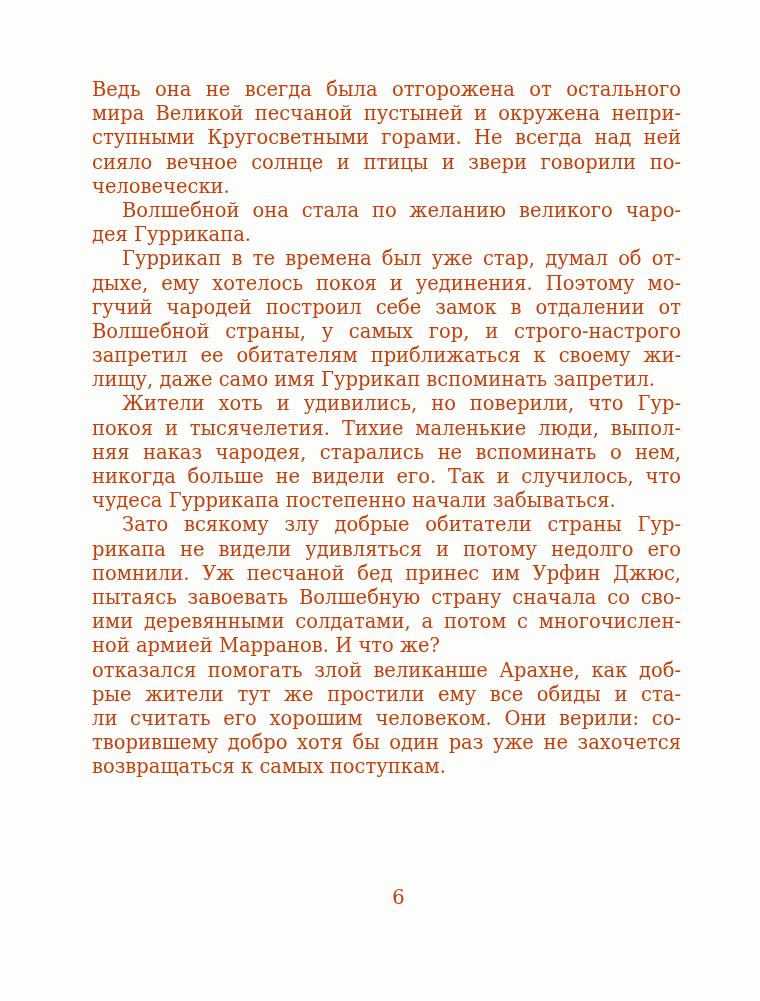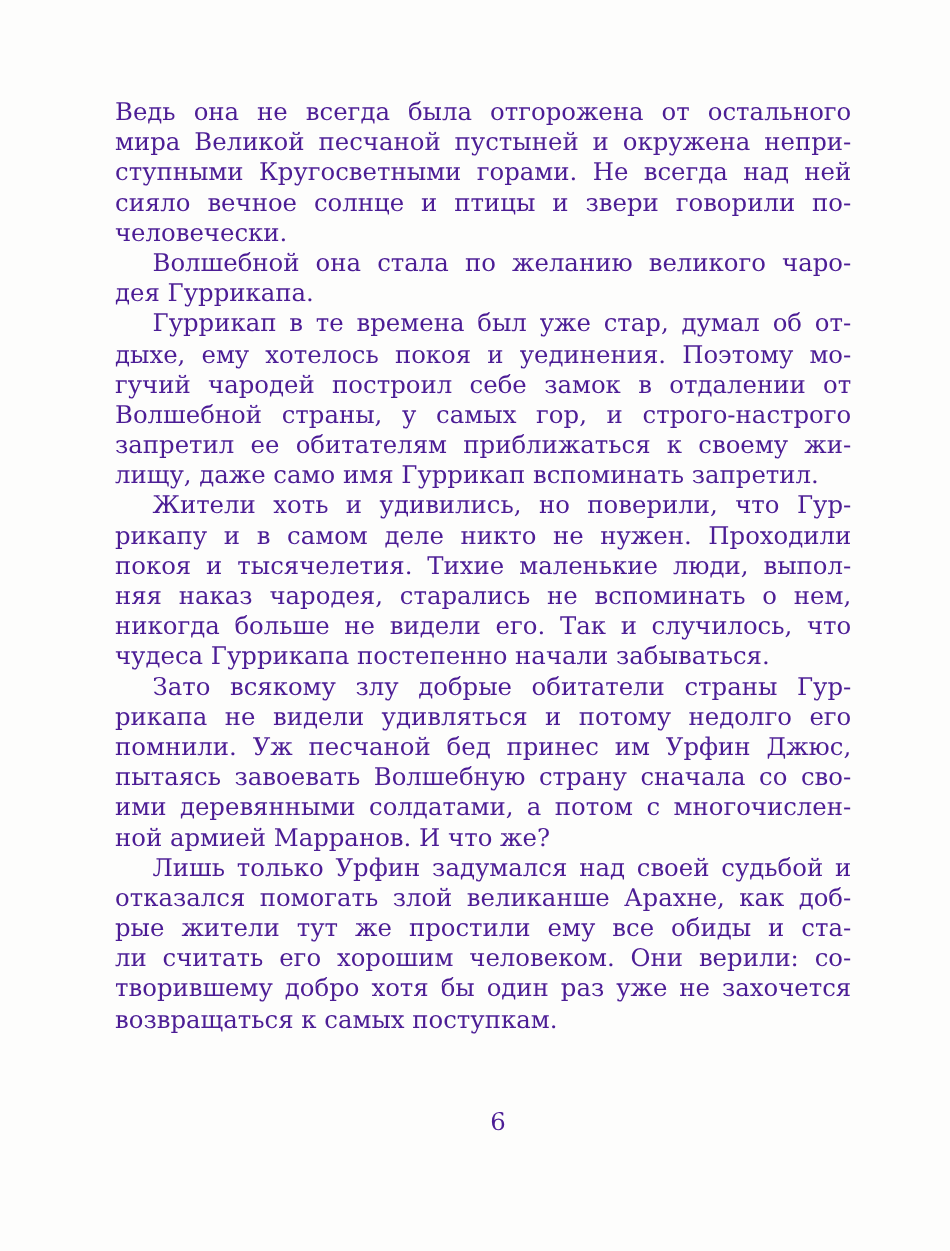--- a/index.html
+++ b/index.html
@@ -45,21 +45,21 @@
     top: 886px;
     width: 589px;
     text-align: center;
     font-size: 19.5px;
     line-height: 24.2px;
   }
 </style>
 </head>
 <body>
 
-<div class="page" style="background: rgb(253, 253, 252); color: #4c1d95;">
+<div class="page" style="background: rgb(253, 253, 252); color: #c2410c;">
   <div class="text-block" id="text-block">
       <div class="paragraph">
         <div class="line">Ведь она не всегда была отгорожена от остального</div>
         <div class="line">мира Великой песчаной пустыней и окружена непри-</div>
         <div class="line">ступными Кругосветными горами. Не всегда над ней</div>
         <div class="line">сияло вечное солнце и птицы и звери говорили по-</div>
         <div class="line final">человечески.</div>
       </div>
       <div class="paragraph">
         <div class="line indent">Волшебной она стала по желанию великого чаро-</div>
@@ -68,36 +68,34 @@
       <div class="paragraph">
         <div class="line indent">Гуррикап в те времена был уже стар, думал об от-</div>
         <div class="line">дыхе, ему хотелось покоя и уединения. Поэтому мо-</div>
         <div class="line">гучий чародей построил себе замок в отдалении от</div>
         <div class="line">Волшебной страны, у самых гор, и строго-настрого</div>
         <div class="line">запретил ее обитателям приближаться к своему жи-</div>
         <div class="line final">лищу, даже само имя Гуррикап вспоминать запретил.</div>
       </div>
       <div class="paragraph">
         <div class="line indent">Жители хоть и удивились, но поверили, что Гур-</div>
-        <div class="line">рикапу и в самом деле никто не нужен. Проходили</div>
         <div class="line">покоя и тысячелетия. Тихие маленькие люди, выпол-</div>
         <div class="line">няя наказ чародея, старались не вспоминать о нем,</div>
         <div class="line">никогда больше не видели его. Так и случилось, что</div>
         <div class="line final">чудеса Гуррикапа постепенно начали забываться.</div>
       </div>
       <div class="paragraph">
         <div class="line indent">Зато всякому злу добрые обитатели страны Гур-</div>
         <div class="line">рикапа не видели удивляться и потому недолго его</div>
         <div class="line">помнили. Уж песчаной бед принес им Урфин Джюс,</div>
         <div class="line">пытаясь завоевать Волшебную страну сначала со сво-</div>
         <div class="line">ими деревянными солдатами, а потом с многочислен-</div>
         <div class="line final">ной армией Марранов. И что же?</div>
       </div>
       <div class="paragraph">
-        <div class="line indent">Лишь только Урфин задумался над своей судьбой и</div>
         <div class="line">отказался помогать злой великанше Арахне, как доб-</div>
         <div class="line">рые жители тут же простили ему все обиды и ста-</div>
         <div class="line">ли считать его хорошим человеком. Они верили: со-</div>
         <div class="line">творившему добро хотя бы один раз уже не захочется</div>
         <div class="line final">возвращаться к самых поступкам.</div>
       </div>
       <div class="paragraph">
       </div>
     </div>
   <div class="page-number">6</div>

